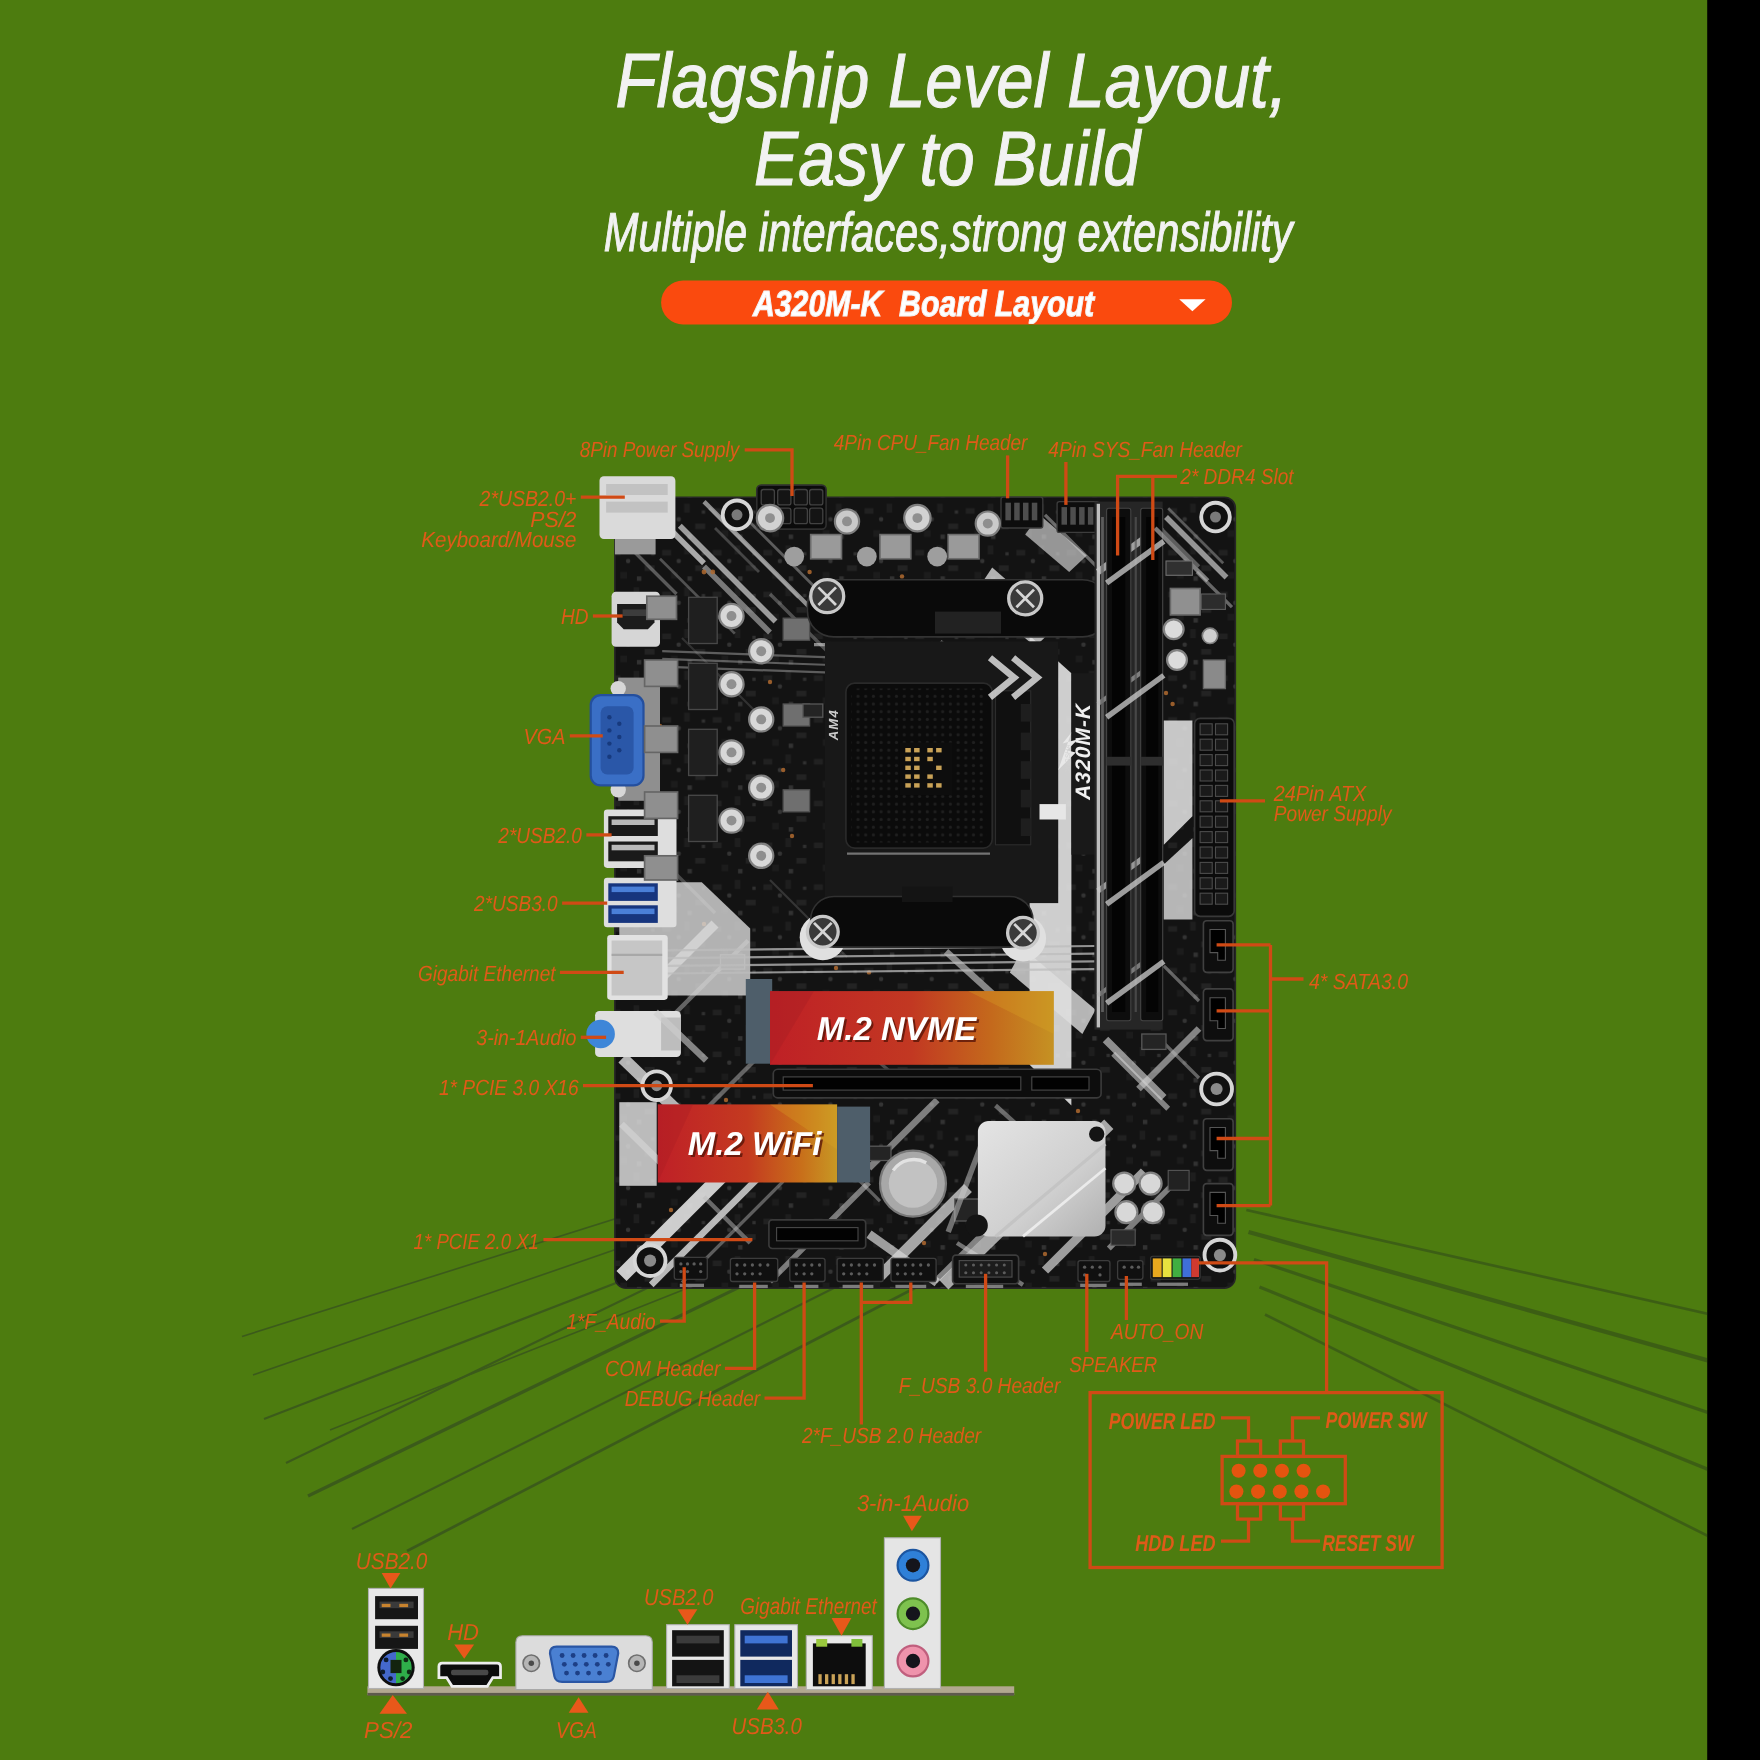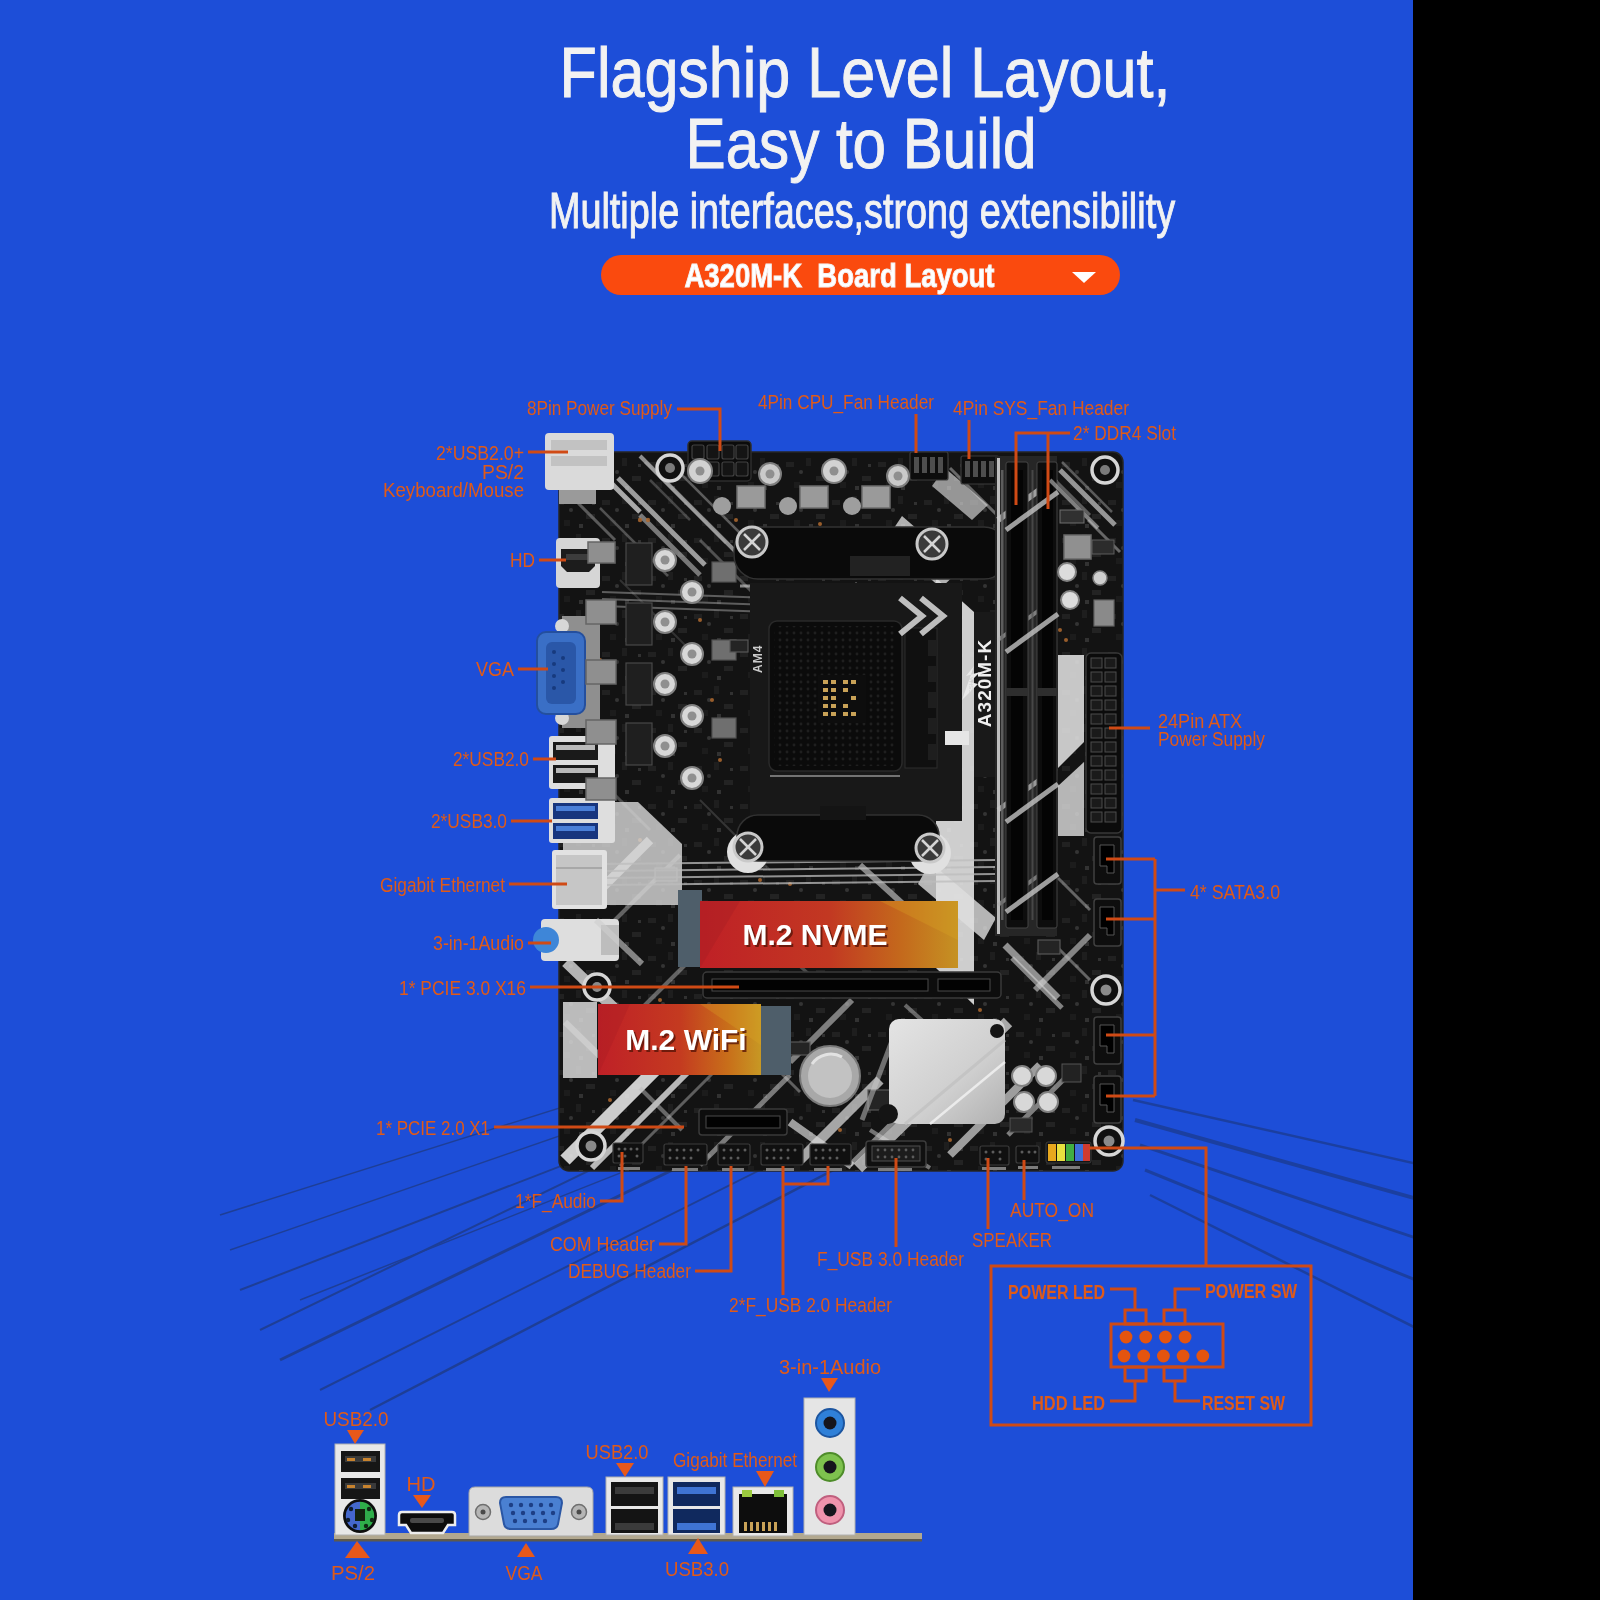--- a/index.html
+++ b/index.html
@@ -1,17 +1,17 @@
 <!DOCTYPE html>
 <html><head>
 <meta charset="utf-8">
 <style>
   html,body{margin:0;padding:0;background:#000;}
-  #page{position:relative;width:1413px;height:1600px;background:#1d4ed8;overflow:hidden;
-        font-family:"Liberation Sans",sans-serif;}
+  #page{position:relative;width:1552px;height:1600px;background:#4d7c0f;overflow:hidden;
+        font-family:"Liberation Sans",sans-serif;font-style:italic;}
   .ttl{position:absolute;left:0;width:1600px;text-align:center;color:#f2f2f2;white-space:nowrap;-webkit-text-stroke:1px #f2f2f2;}
   svg text{font-family:"Liberation Sans",sans-serif;}
 </style>
 </head>
 <body>
 <div id="page">
 
 <div class="ttl" id="t1" style="top:33px;font-size:70px;transform:translateX(65px) scaleX(0.872);">Flagship Level Layout,</div>
 
 <div class="ttl" id="t2" style="top:104px;font-size:70px;transform:translateX(61px) scaleX(0.859);">Easy to Build</div>

